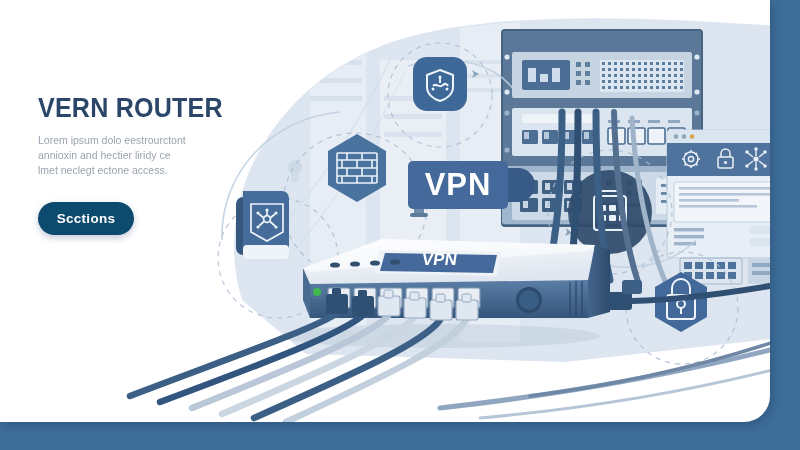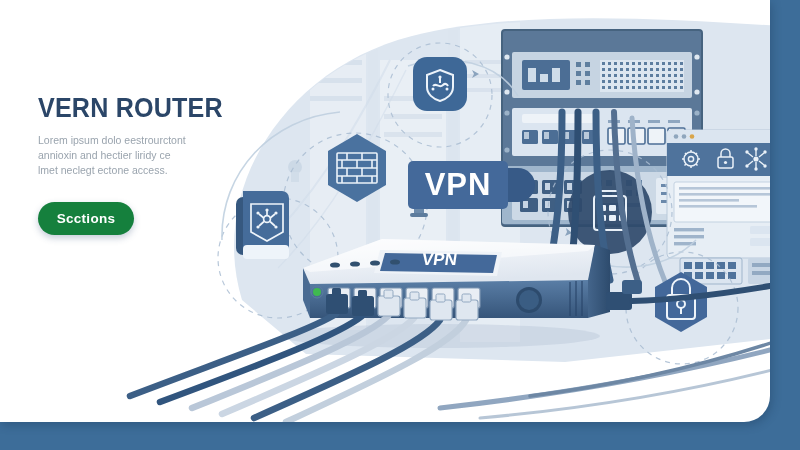--- a/index.html
+++ b/index.html
@@ -43,21 +43,21 @@
     font-size: 10.5px; line-height: 1.42;
     color: #9aa4ae;
     width: 152px;
     filter: blur(.28px);
   }
   .cta {
     position: absolute; left: 38px; top: 202px;
     width: 96px; height: 33px;
     border: none; cursor: pointer;
     border-radius: 17px;
-    background: #15803d;
+    background: #0c4a6e;
     color: #fff;
     font-family: "Liberation Sans Narrow", "Liberation Sans", sans-serif;
     font-size: 13.5px; font-weight: 700; letter-spacing: .3px;
     box-shadow: 0 3px 7px rgba(40,70,110,.28);
   }
 
   
   .art { position: absolute; left: 10px; top: 0; width: 770px; height: 422px; }
   .art svg { display: block; }
 </style>

